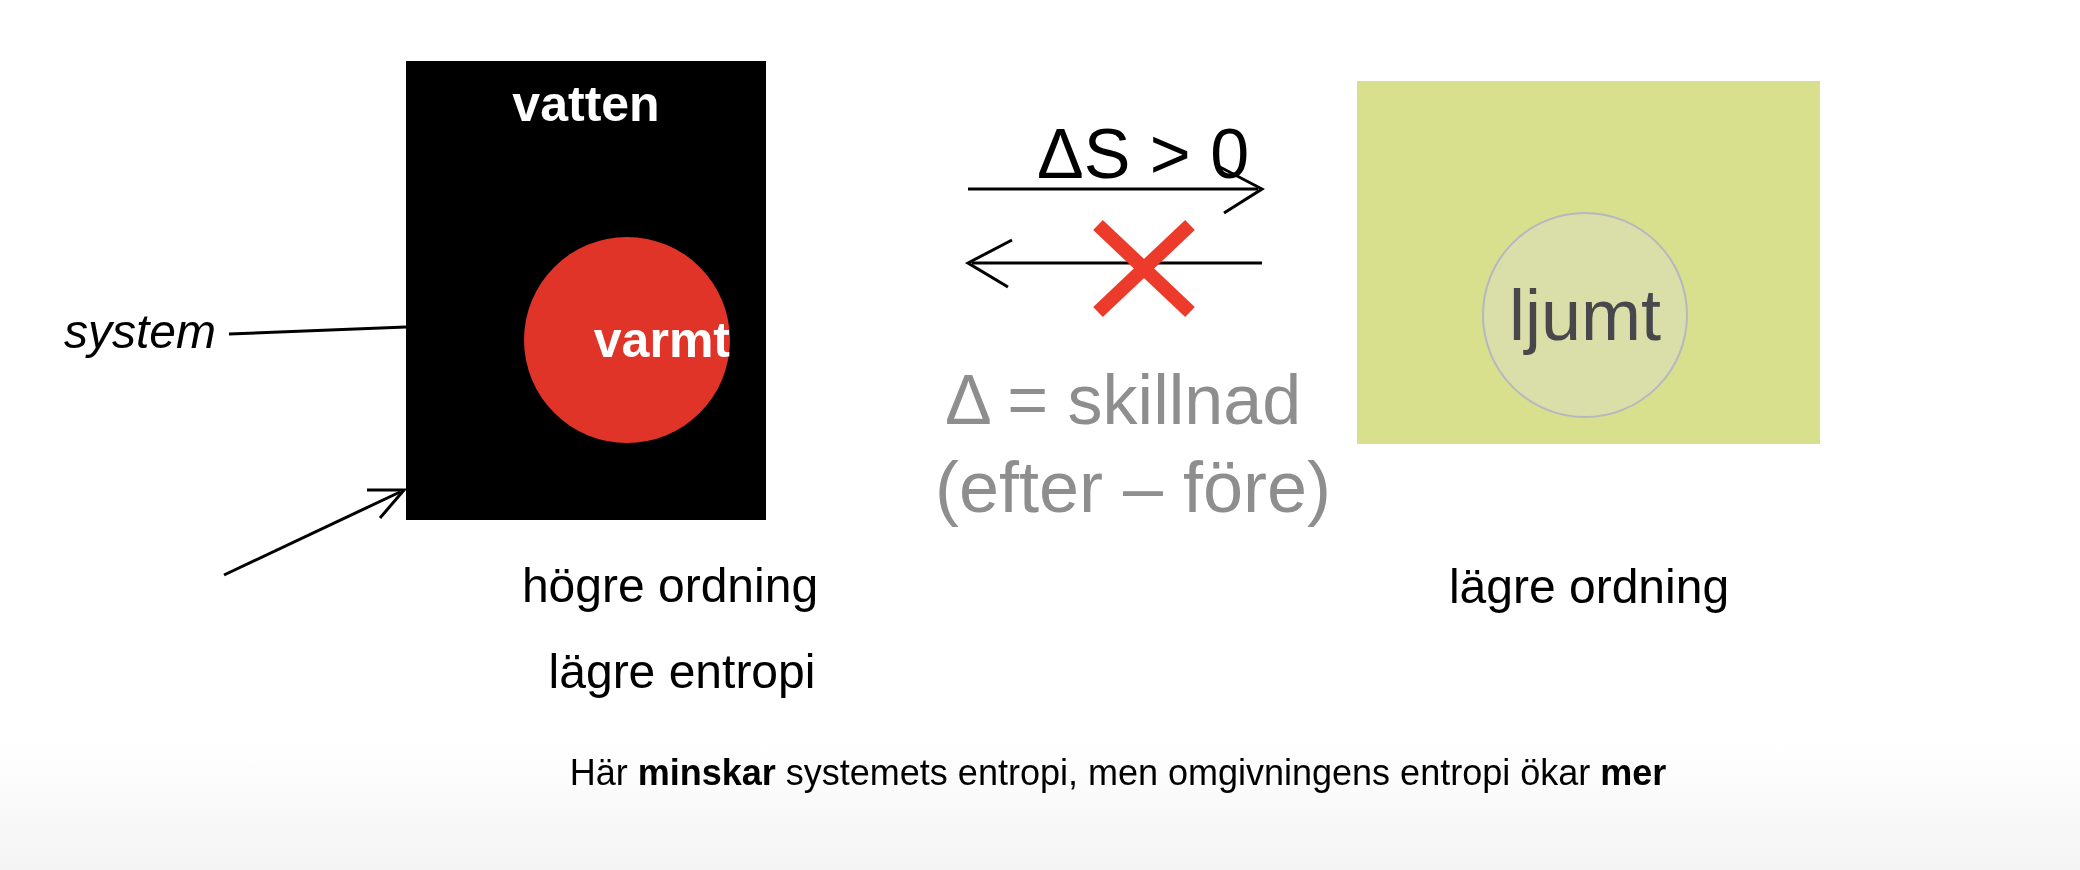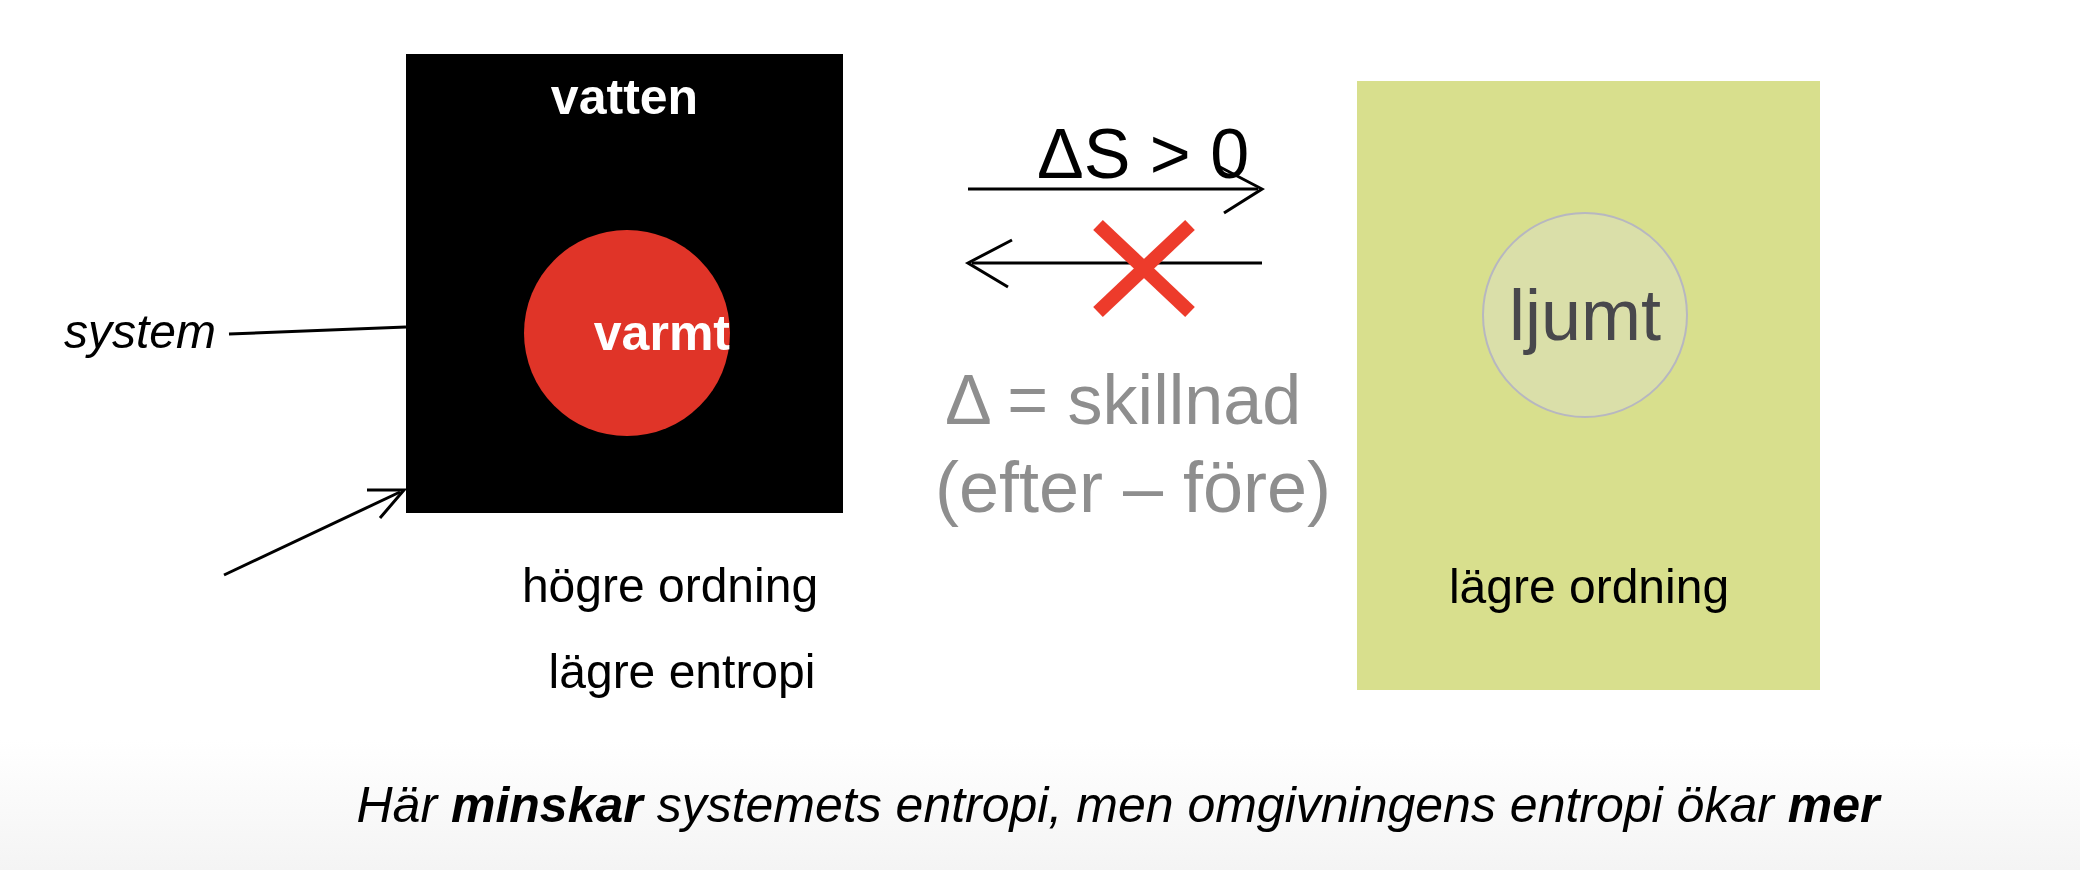--- a/index.html
+++ b/index.html
@@ -22,36 +22,36 @@
     overflow:hidden;
     font-family:"Liberation Sans","DejaVu Sans",sans-serif;
     color:var(--ink);
   }
   .footer-band{
     position:absolute;left:0;top:740px;width:2080px;height:130px;
     background:linear-gradient(180deg,#ffffff 0%,#f4f4f4 100%);
   }
   
   .black-box{
-    position:absolute;left:406px;top:54px;width:437px;height:459px;
+    position:absolute;left:406px;top:61px;width:360px;height:459px;
     background:var(--black-box-bg);
   }
   .black-box-title{
     position:absolute;left:0;top:14px;width:100%;
     text-align:center;font-size:50px;font-weight:bold;color:#ffffff;
   }
   .hot-circle{
     position:absolute;left:118px;top:176px;width:206px;height:206px;
     border-radius:50%;background:var(--hot-red);
     display:flex;align-items:center;justify-content:flex-end;
   }
   .hot-circle span{font-size:50px;font-weight:bold;color:#ffffff;}
   
   .green-box{
-    position:absolute;left:1357px;top:81px;width:463px;height:609px;
+    position:absolute;left:1357px;top:81px;width:463px;height:363px;
     background:var(--green-box-bg);
   }
   .lukewarm-circle{
     position:absolute;left:125px;top:131px;width:206px;height:206px;
     border-radius:50%;background:var(--green-circle-bg);
     border:2px solid var(--green-circle-border);
     box-sizing:border-box;
     display:flex;align-items:center;justify-content:center;
   }
   .lukewarm-circle span{font-size:72px;color:var(--ljumt-text);}
@@ -81,22 +81,22 @@
   .caption{
     position:absolute;transform:translateX(-50%);
     font-size:48px;color:var(--ink);white-space:nowrap;
   }
   .cap-left1{left:670px;top:558px;}
   .cap-left2{left:670px;top:644px;margin-left:12px;}
   .cap-right1{left:1589px;top:559px;}
   .cap-right2{left:1589px;top:645px;}
   
   .footer-sentence{
-    position:absolute;left:1118px;top:776px;transform:translateX(-50%);
-    font-size:50px;font-style:italic;white-space:nowrap;color:var(--ink);
+    position:absolute;left:1118px;top:752px;transform:translateX(-50%);
+    font-size:36px;white-space:nowrap;color:var(--ink);
   }
   .footer-sentence b{font-weight:bold;}
   
   .overlay{
     position:absolute;left:0;top:0;width:2080px;height:870px;
     pointer-events:none;
   }
   .thin-line{stroke:var(--ink);stroke-width:3;fill:none;}
   .arrow-line{stroke:var(--ink);stroke-width:3;fill:none;}
   .cross-stroke{stroke:var(--cross-red);stroke-width:14;fill:none;}

